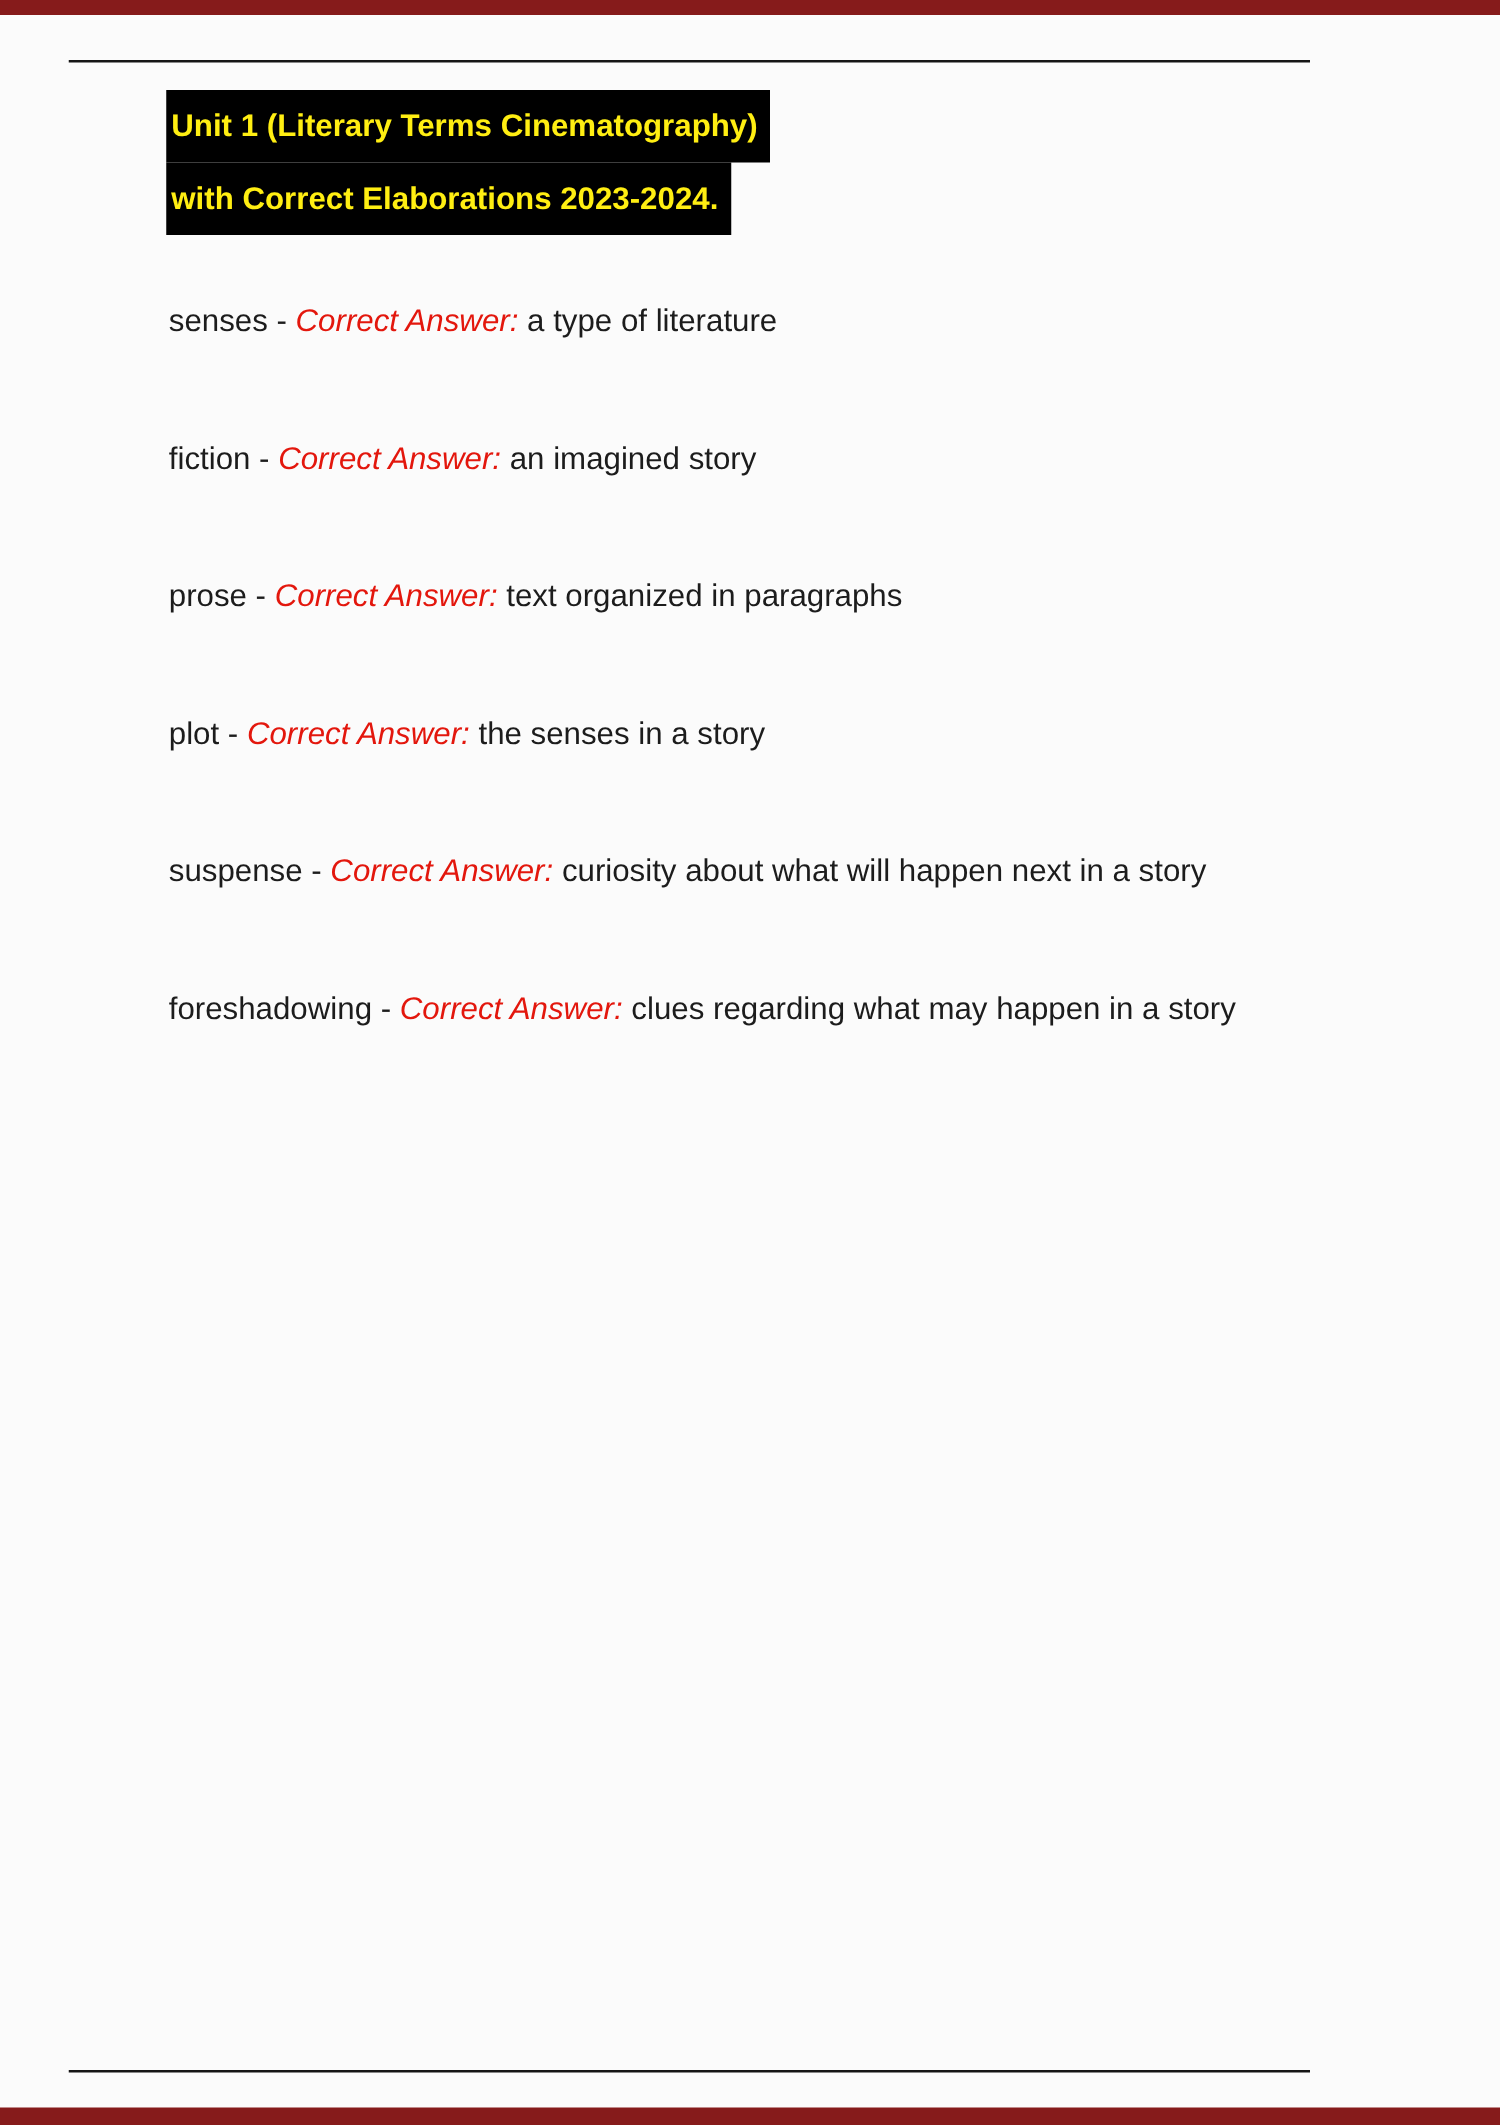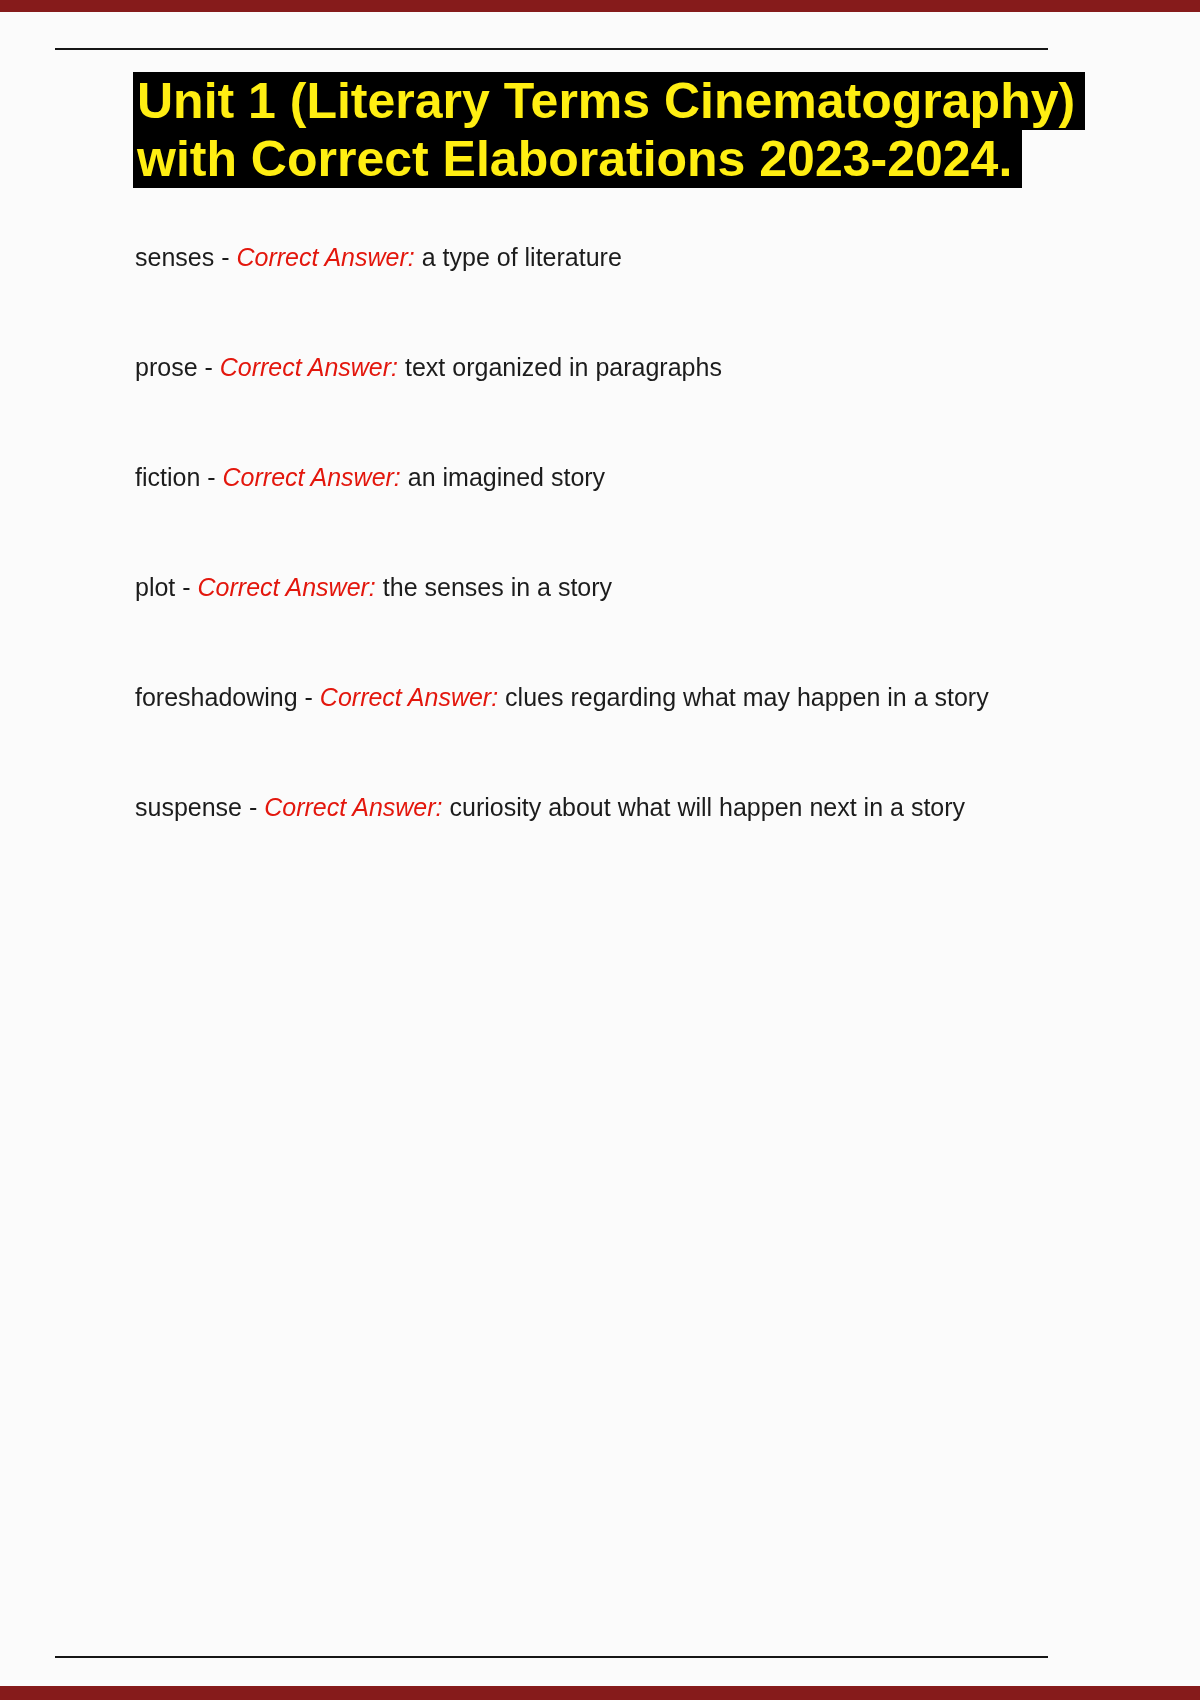--- a/index.html
+++ b/index.html
@@ -10,21 +10,21 @@
     font-family:"Liberation Sans", sans-serif;
     overflow:hidden;
   }
   .top-bar{position:absolute;top:0;left:0;width:1200px;height:12px;background:#861b1b;}
   .bottom-bar{position:absolute;bottom:0;left:0;width:1200px;height:14px;background:#861b1b;}
   .rule-top{position:absolute;top:48px;left:55px;width:993px;height:2px;background:#161616;}
   .rule-bottom{position:absolute;top:1656px;left:55px;width:993px;height:2px;background:#161616;}
 
   .title{
     position:absolute;top:72px;left:133px;width:920px;
-    font-size:50px;font-weight:700;color:#ffee12;
+    font-size:25px;font-weight:700;color:#ffee12;
     line-height:58px;
   }
   .title-line{
     display:table;
     background:#000000;
     padding:0 10px 0 4px;
     white-space:nowrap;
   }
 
   .content{
@@ -48,42 +48,42 @@
   </div>
 
   <div class="content">
 
     <p class="entry">
       <span>senses</span><span> - </span><span class="answer-label">Correct Answer:</span>
       <span>a type of literature</span>
     </p>
 
     <p class="entry">
-      <span>prose</span><span> - </span><span class="answer-label">Correct Answer:</span>
-      <span>text organized in paragraphs</span>
+      <span>fiction</span><span> - </span><span class="answer-label">Correct Answer:</span>
+      <span>an imagined story</span>
     </p>
 
     <p class="entry">
-      <span>fiction</span><span> - </span><span class="answer-label">Correct Answer:</span>
-      <span>an imagined story</span>
+      <span>prose</span><span> - </span><span class="answer-label">Correct Answer:</span>
+      <span>text organized in paragraphs</span>
     </p>
 
     <p class="entry">
       <span>plot</span><span> - </span><span class="answer-label">Correct Answer:</span>
       <span>the senses in a story</span>
     </p>
 
     <p class="entry">
-      <span>foreshadowing</span><span> - </span><span class="answer-label">Correct Answer:</span>
-      <span>clues regarding what may happen in a story</span>
+      <span>suspense</span><span> - </span><span class="answer-label">Correct Answer:</span>
+      <span>curiosity about what will happen next in a story</span>
     </p>
 
     <p class="entry">
-      <span>suspense</span><span> - </span><span class="answer-label">Correct Answer:</span>
-      <span>curiosity about what will happen next in a story</span>
+      <span>foreshadowing</span><span> - </span><span class="answer-label">Correct Answer:</span>
+      <span>clues regarding what may happen in a story</span>
     </p>
 
 
 
   </div>
 
   <div class="rule-bottom"></div>
   <div class="bottom-bar"></div>
 </div>
 

